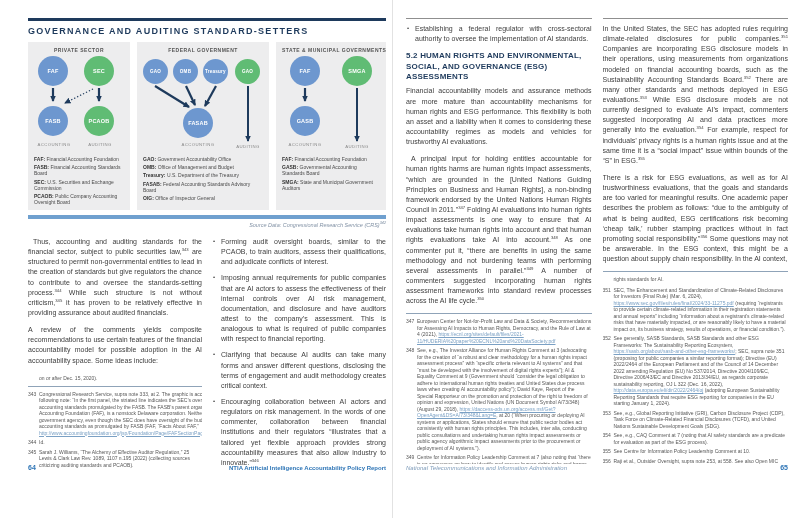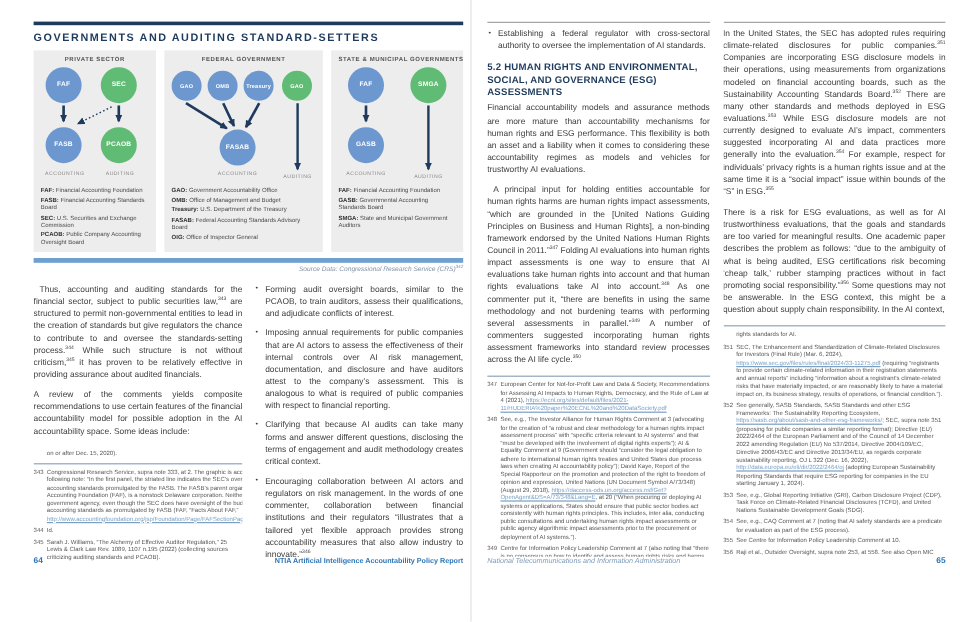--- a/index.html
+++ b/index.html
@@ -72,21 +72,21 @@
 </style>
 </head>
 <body>
 
 <div class="spread">
 
   <div class="page page-left">
 
     <div class="ig">
       <div class="ig-topbar"></div>
-      <div class="ig-title">GOVERNMENTS AND AUDITING STANDARD-SETTERS</div>
+      <div class="ig-title">GOVERNANCE AND AUDITING STANDARD-SETTERS</div>
 
       <div class="ig-panels">
 
         <div class="panel panel-1">
           <div class="panel-title">PRIVATE SECTOR</div>
           <div class="circles">
             <svg class="arrows" viewBox="0 0 90 96">
               <defs>
                 <marker id="ah1" markerWidth="7" markerHeight="7" refX="5.5" refY="3" orient="auto" markerUnits="userSpaceOnUse">
                   <path d="M0,0 L6.5,3 L0,6 z" fill="#1e3a5c"></path>

